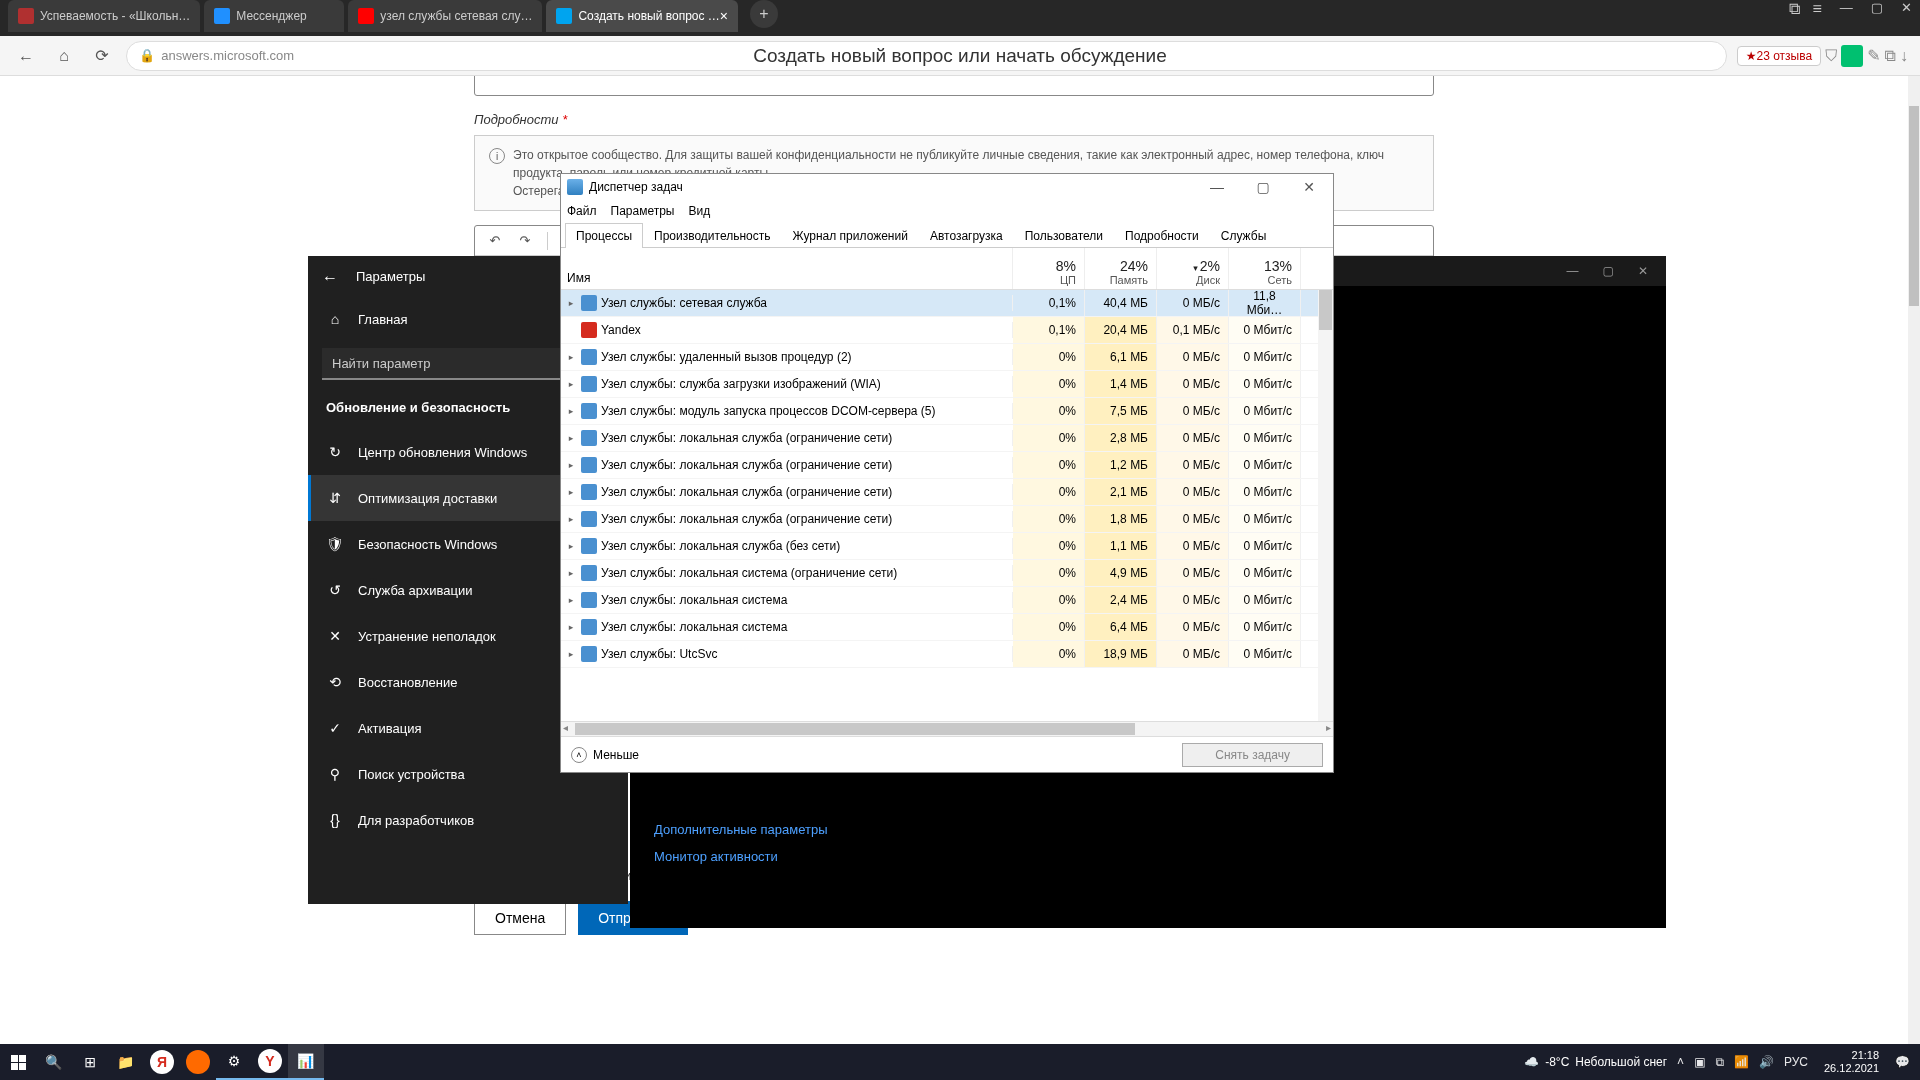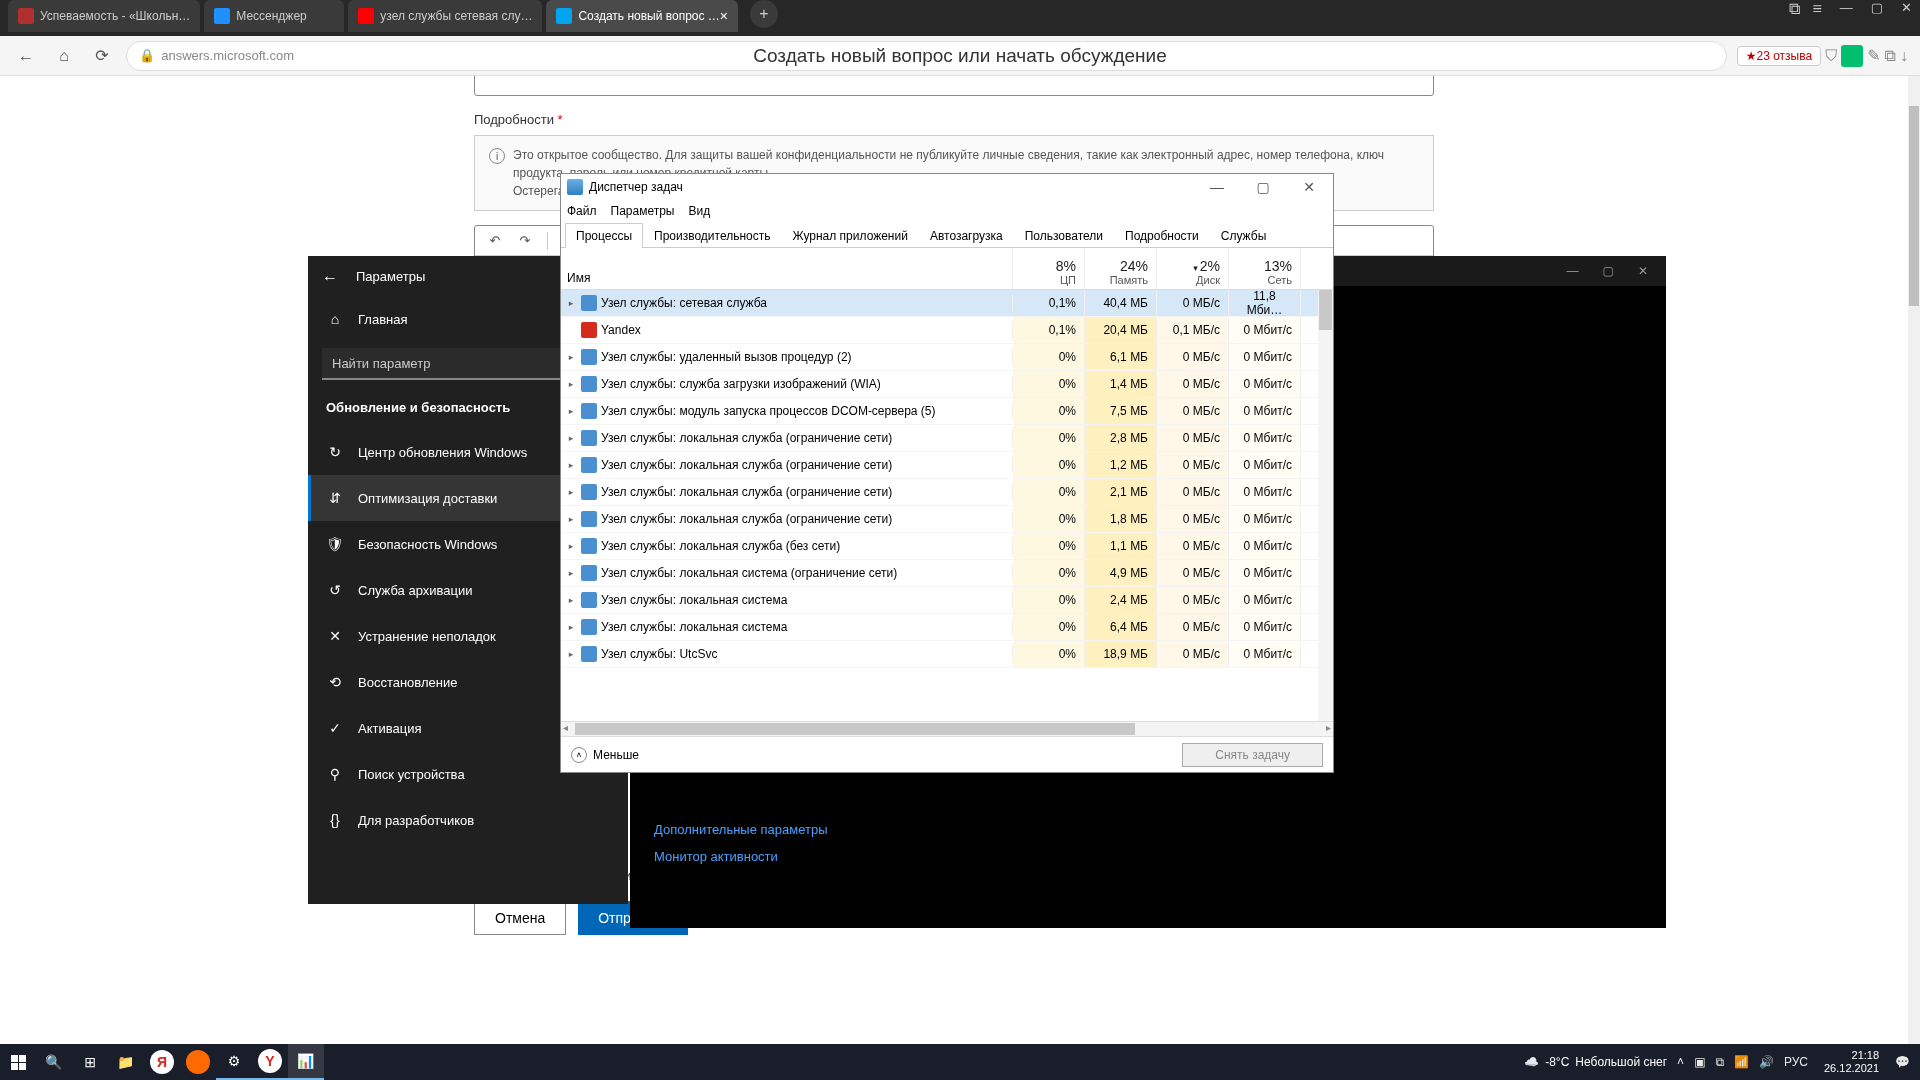--- a/index.html
+++ b/index.html
@@ -21,21 +21,21 @@
 .urlbox { flex: 1; height: 30px; background: #fff; border: 1px solid #ddd; border-radius: 15px; display: flex; align-items: center; padding: 0 12px; color: #888; font-size: 13px; }
 .urlbox .lockic { margin-right: 6px; }
 .page-ttl-center { position: absolute; left: 50%; transform: translateX(-50%); color: #333; font-size: 19px; }
 .addr-right { display: flex; align-items: center; gap: 4px; }
 .reviews-badge { background: #fff; border: 1px solid #ccc; border-radius: 4px; padding: 2px 8px; font-size: 12px; color: #b00; }
 
 
 .pagearea { position: absolute; top: 76px; left: 0; right: 12px; bottom: 36px; background: #fff; overflow: hidden; }
 .form-wrap { width: 1020px; margin: 0 auto; padding: 0 30px; color: #333; font-size: 13px; }
 .titlebox { border: 1px solid #888; border-radius: 3px; height: 30px; margin-top: -10px; }
-.label-row { margin-top: 16px; font-size: 13px; color: #333; }
+.label-row { margin-top: 16px; font-size: 13px; color: #333; font-style: italic; }
 .req { color: #d00; }
 .infobox { border: 1px solid #ccc; background: #fafafa; padding: 10px 14px; margin-top: 8px; display: flex; gap: 8px; color: #555; font-size: 12px; line-height: 1.5; }
 .infobox .iico { width: 16px; height: 16px; border: 1px solid #888; border-radius: 8px; display: flex; align-items: center; justify-content: center; font-size: 10px; flex-shrink: 0; margin-top: 2px; }
 .editor { border: 1px solid #888; border-radius: 3px; margin-top: 14px; }
 .editor-toolbar { height: 30px; border-bottom: 1px solid #ccc; display: flex; align-items: center; padding: 0 8px; gap: 6px; color: #555; }
 .editor-toolbar .tb { width: 24px; height: 24px; display: flex; align-items: center; justify-content: center; font-size: 13px; cursor: pointer; }
 .editor-toolbar .sep { width: 1px; height: 18px; background: #ccc; margin: 0 4px; }
 .editor-toolbar2 { height: 26px; border-bottom: 1px solid #ccc; display: flex; align-items: center; padding: 0 8px; gap: 6px; color: #888; }
 .editor-body { padding: 12px; min-height: 60px; color: #333; font-size: 13px; }
 .radio-row { display: flex; align-items: flex-start; margin-top: 18px; gap: 10px; }

